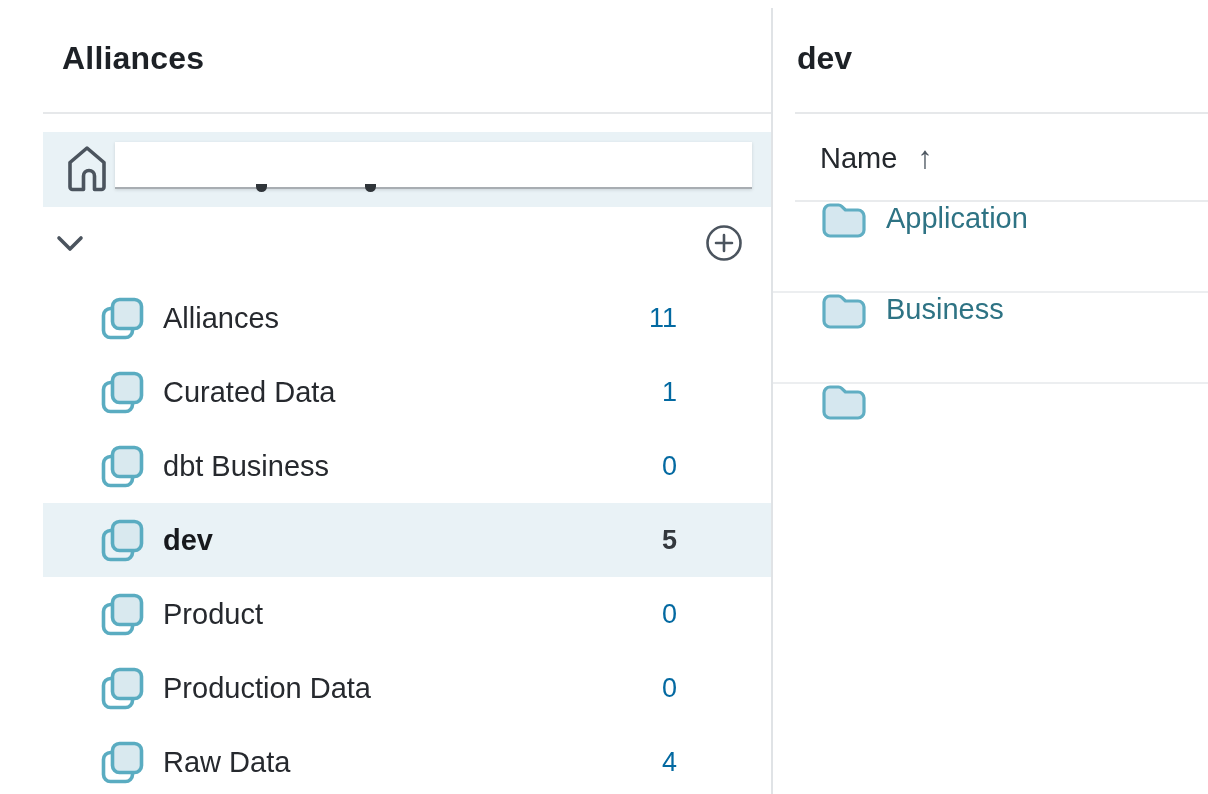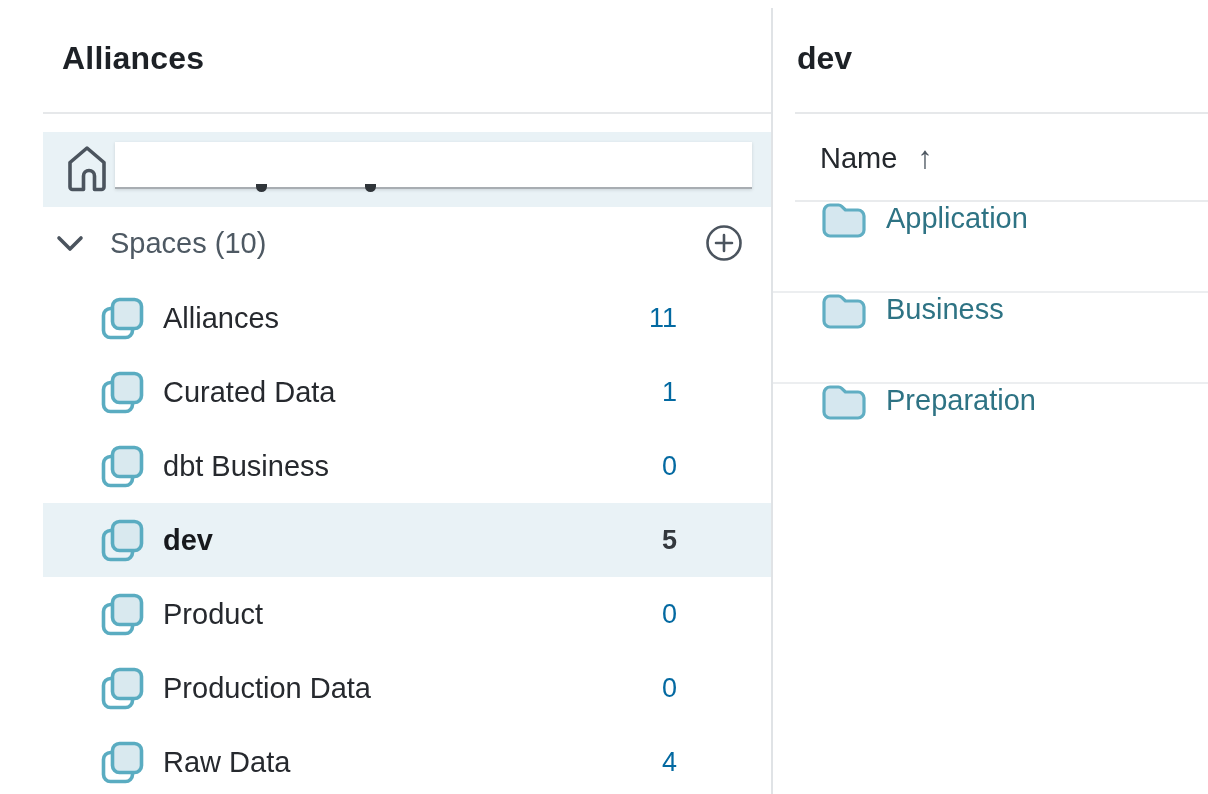--- a/index.html
+++ b/index.html
@@ -88,21 +88,20 @@
       </svg>
       <div class="redacted-box"></div>
       <div class="descender d1"></div>
       <div class="descender d2"></div>
     </div>
 
     <div class="spaces-row">
       <svg class="chevron-btn" viewBox="0 0 28 20">
         <path d="M3 4 L14 15 L25 4" fill="none" stroke="#4b545e" stroke-width="3.6" stroke-linecap="round" stroke-linejoin="round"></path>
       </svg>
-      <span class="spaces-label">Spaces (10)</span>
       <button class="add-btn">
         <svg viewBox="0 0 38 38" width="38" height="38">
           <circle cx="19" cy="19" r="16.5" fill="none" stroke="#4b545e" stroke-width="2.6"></circle>
           <path d="M19 11 V27 M11 19 H27" fill="none" stroke="#4b545e" stroke-width="2.6" stroke-linecap="round"></path>
         </svg>
       </button>
     </div>
 
     <div class="space-list">
   <div class="space-item">
@@ -194,18 +193,17 @@
     <svg class="folder-icon" viewBox="0 0 44 36">
       <path d="M2 9 a6 6 0 0 1 6 -6 h8.5 a4.5 4.5 0 0 1 3.2 1.3 L23.5 8 H36 a6 6 0 0 1 6 6 v14 a6 6 0 0 1 -6 6 H8 a6 6 0 0 1 -6 -6 Z" fill="#d5e7ef" stroke="#60aec3" stroke-width="3.2" stroke-linejoin="round"></path>
     </svg>
     <span class="folder-label">Business</span>
   </div>
 
   <div class="folder-row">
     <svg class="folder-icon" viewBox="0 0 44 36">
       <path d="M2 9 a6 6 0 0 1 6 -6 h8.5 a4.5 4.5 0 0 1 3.2 1.3 L23.5 8 H36 a6 6 0 0 1 6 6 v14 a6 6 0 0 1 -6 6 H8 a6 6 0 0 1 -6 -6 Z" fill="#d5e7ef" stroke="#60aec3" stroke-width="3.2" stroke-linejoin="round"></path>
     </svg>
-    <span class="folder-label">Preparation</span>
   </div>
 </div>
   </div>
 
 </div>
 
 </body></html>

